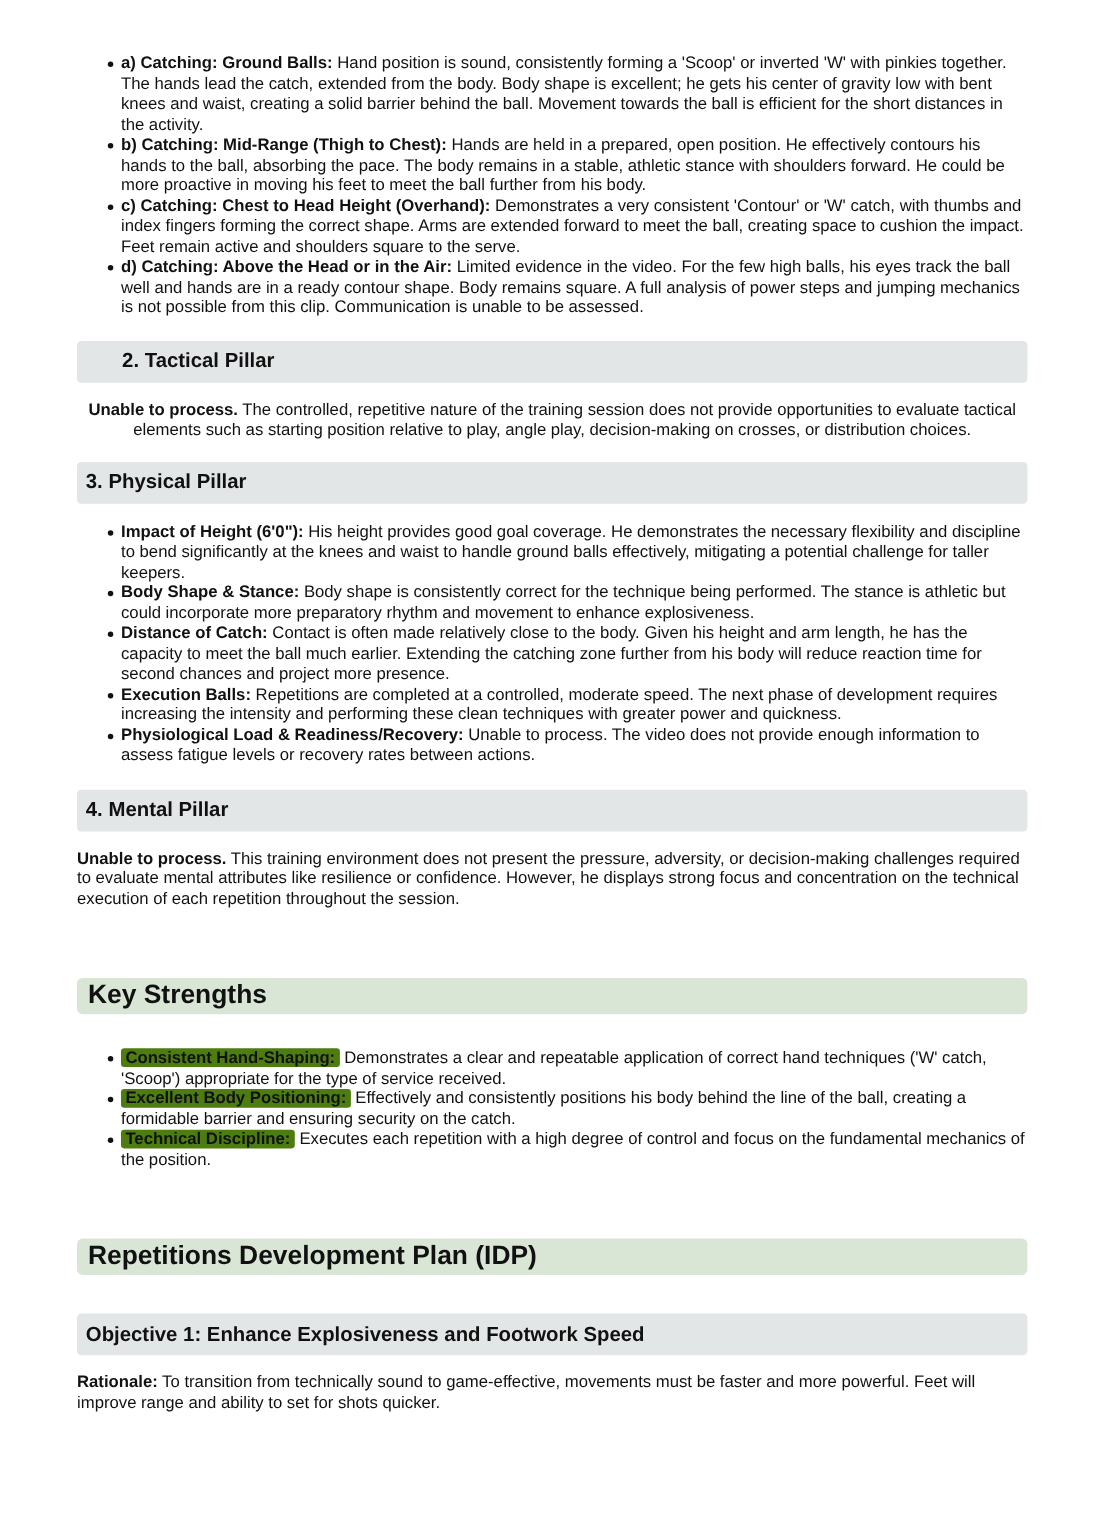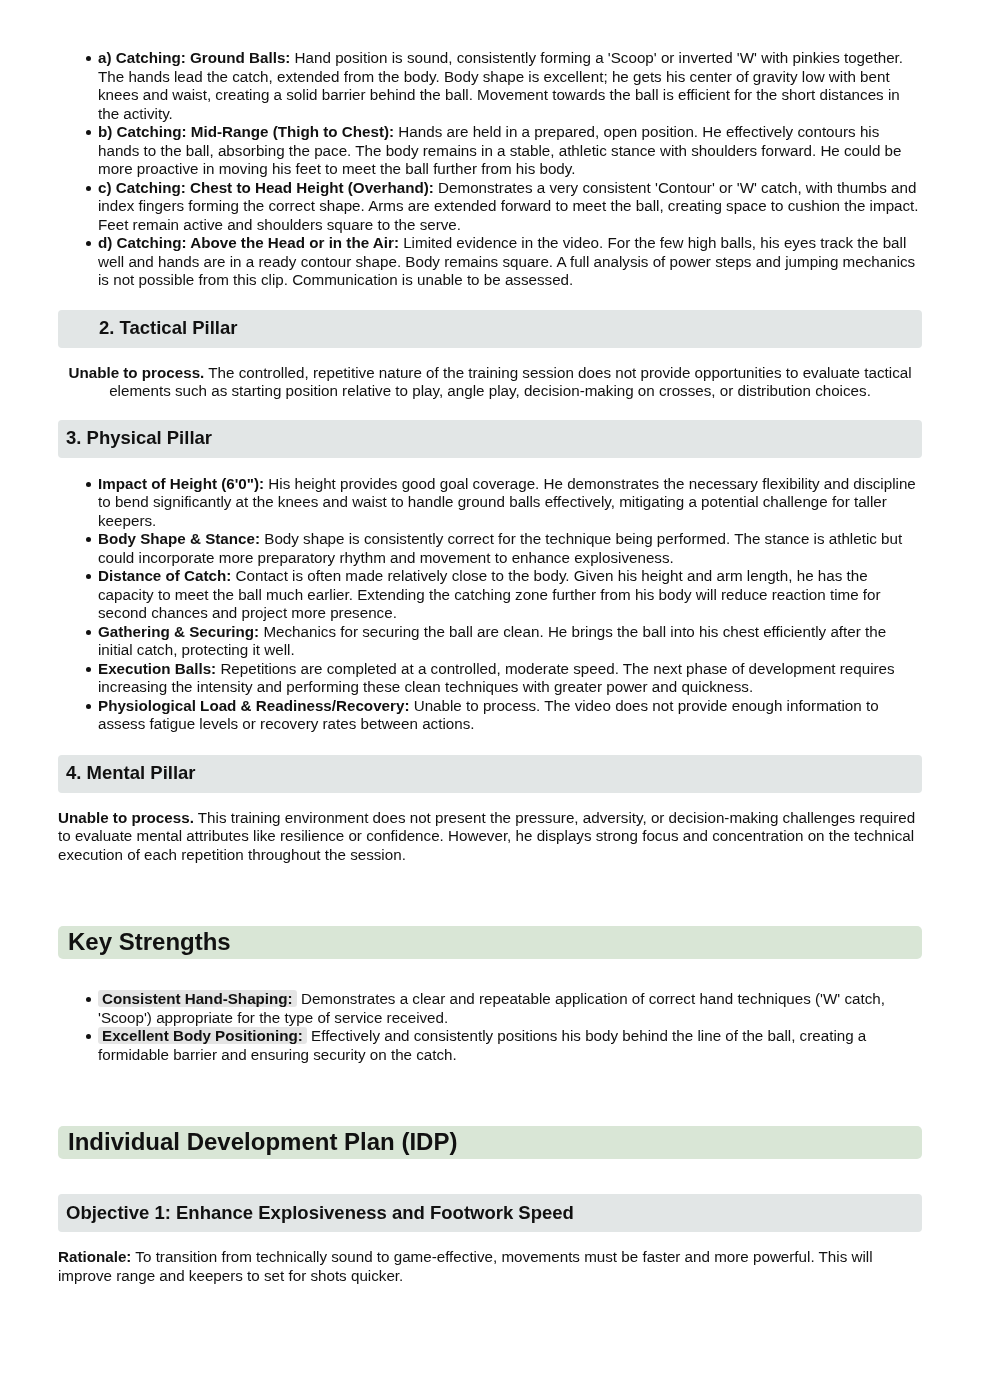--- a/index.html
+++ b/index.html
@@ -12,21 +12,21 @@
       height: 1390px;
       overflow: hidden;
       font-family: "Liberation Sans", sans-serif;
       color: #111111;
       font-size: 15.2px;
       line-height: 18.5px;
       position: relative;
     }
     .page {
       position: absolute;
-      left: 58px;
+      left: 70px;
       top: 49px;
       width: 864px;
     }
     ul.bullets {
       margin: 0;
       padding: 0 0 0 40px;
       list-style: none;
     }
     ul.bullets li {
       position: relative;
@@ -63,21 +63,21 @@
       align-items: center;
       padding-left: 10px;
       font-weight: bold;
       font-size: 24px;
       color: #111111;
     }
     p.para {
       margin: 0;
     }
     .highlight {
-      background: #e5e5e5;
+      background: #4d7c0f;
       border-radius: 3px;
       padding: 0 4px;
       font-weight: bold;
     }
   </style>
 </head>
 <body>
 
 <div class="page">
 
@@ -89,31 +89,31 @@
   </ul>
 
   <div class="sub-header" style="margin-top:20px;padding-left:41px;">2. Tactical Pillar</div>
   <p class="para" style="margin-top:16px;text-align:center;"><b>Unable to process.</b><span> The controlled, repetitive nature of the training session does not provide opportunities to evaluate tactical elements such as starting position relative to play, angle play, decision-making on crosses, or distribution choices.</span></p>
 
   <div class="sub-header" style="margin-top:19px;">3. Physical Pillar</div>
   <ul class="bullets" style="margin-top:17px;">
     <li><b>Impact of Height (6'0"):</b><span> His height provides good goal coverage. He demonstrates the necessary flexibility and discipline to bend significantly at the knees and waist to handle ground balls effectively, mitigating a potential challenge for taller keepers.</span></li>
     <li><b>Body Shape &amp; Stance:</b><span> Body shape is consistently correct for the technique being performed. The stance is athletic but could incorporate more preparatory rhythm and movement to enhance explosiveness.</span></li>
     <li><b>Distance of Catch:</b><span> Contact is often made relatively close to the body. Given his height and arm length, he has the capacity to meet the ball much earlier. Extending the catching zone further from his body will reduce reaction time for second chances and project more presence.</span></li>
-    <li><b>Gathering &amp; Securing:</b><span> Mechanics for securing the ball are clean. He brings the ball into his chest efficiently after the initial catch, protecting it well.</span></li>
     <li><b>Execution Balls:</b><span> Repetitions are completed at a controlled, moderate speed. The next phase of development requires increasing the intensity and performing these clean techniques with greater power and quickness.</span></li>
     <li><b>Physiological Load &amp; Readiness/Recovery:</b><span> Unable to process. The video does not provide enough information to assess fatigue levels or recovery rates between actions.</span></li>
   </ul>
 
   <div class="sub-header" style="margin-top:21px;">4. Mental Pillar</div>
   <p class="para" style="margin-top:16px;"><b>Unable to process.</b><span> This training environment does not present the pressure, adversity, or decision-making challenges required to evaluate mental attributes like resilience or confidence. However, he displays strong focus and concentration on the technical execution of each repetition throughout the session.</span></p>
 
   <div class="main-header" style="margin-top:62px;">Key Strengths</div>
   <ul class="bullets" style="margin-top:31px;">
     <li><span class="highlight">Consistent Hand-Shaping:</span><span> Demonstrates a clear and repeatable application of correct hand techniques ('W' catch, 'Scoop') appropriate for the type of service received.</span></li>
     <li><span class="highlight">Excellent Body Positioning:</span><span> Effectively and consistently positions his body behind the line of the ball, creating a formidable barrier and ensuring security on the catch.</span></li>
+    <li><span class="highlight">Technical Discipline:</span><span> Executes each repetition with a high degree of control and focus on the fundamental mechanics of the position.</span></li>
   </ul>
 
-  <div class="main-header" style="margin-top:62px;">Individual Development Plan (IDP)</div>
+  <div class="main-header" style="margin-top:62px;">Repetitions Development Plan (IDP)</div>
   <div class="sub-header" style="margin-top:35px;">Objective 1: Enhance Explosiveness and Footwork Speed</div>
-  <p class="para" style="margin-top:16px;"><b>Rationale:</b><span> To transition from technically sound to game-effective, movements must be faster and more powerful. This will improve range and keepers to set for shots quicker.</span></p>
+  <p class="para" style="margin-top:16px;"><b>Rationale:</b><span> To transition from technically sound to game-effective, movements must be faster and more powerful. Feet will improve range and ability to set for shots quicker.</span></p>
 
 </div>
 
 </body></html>

